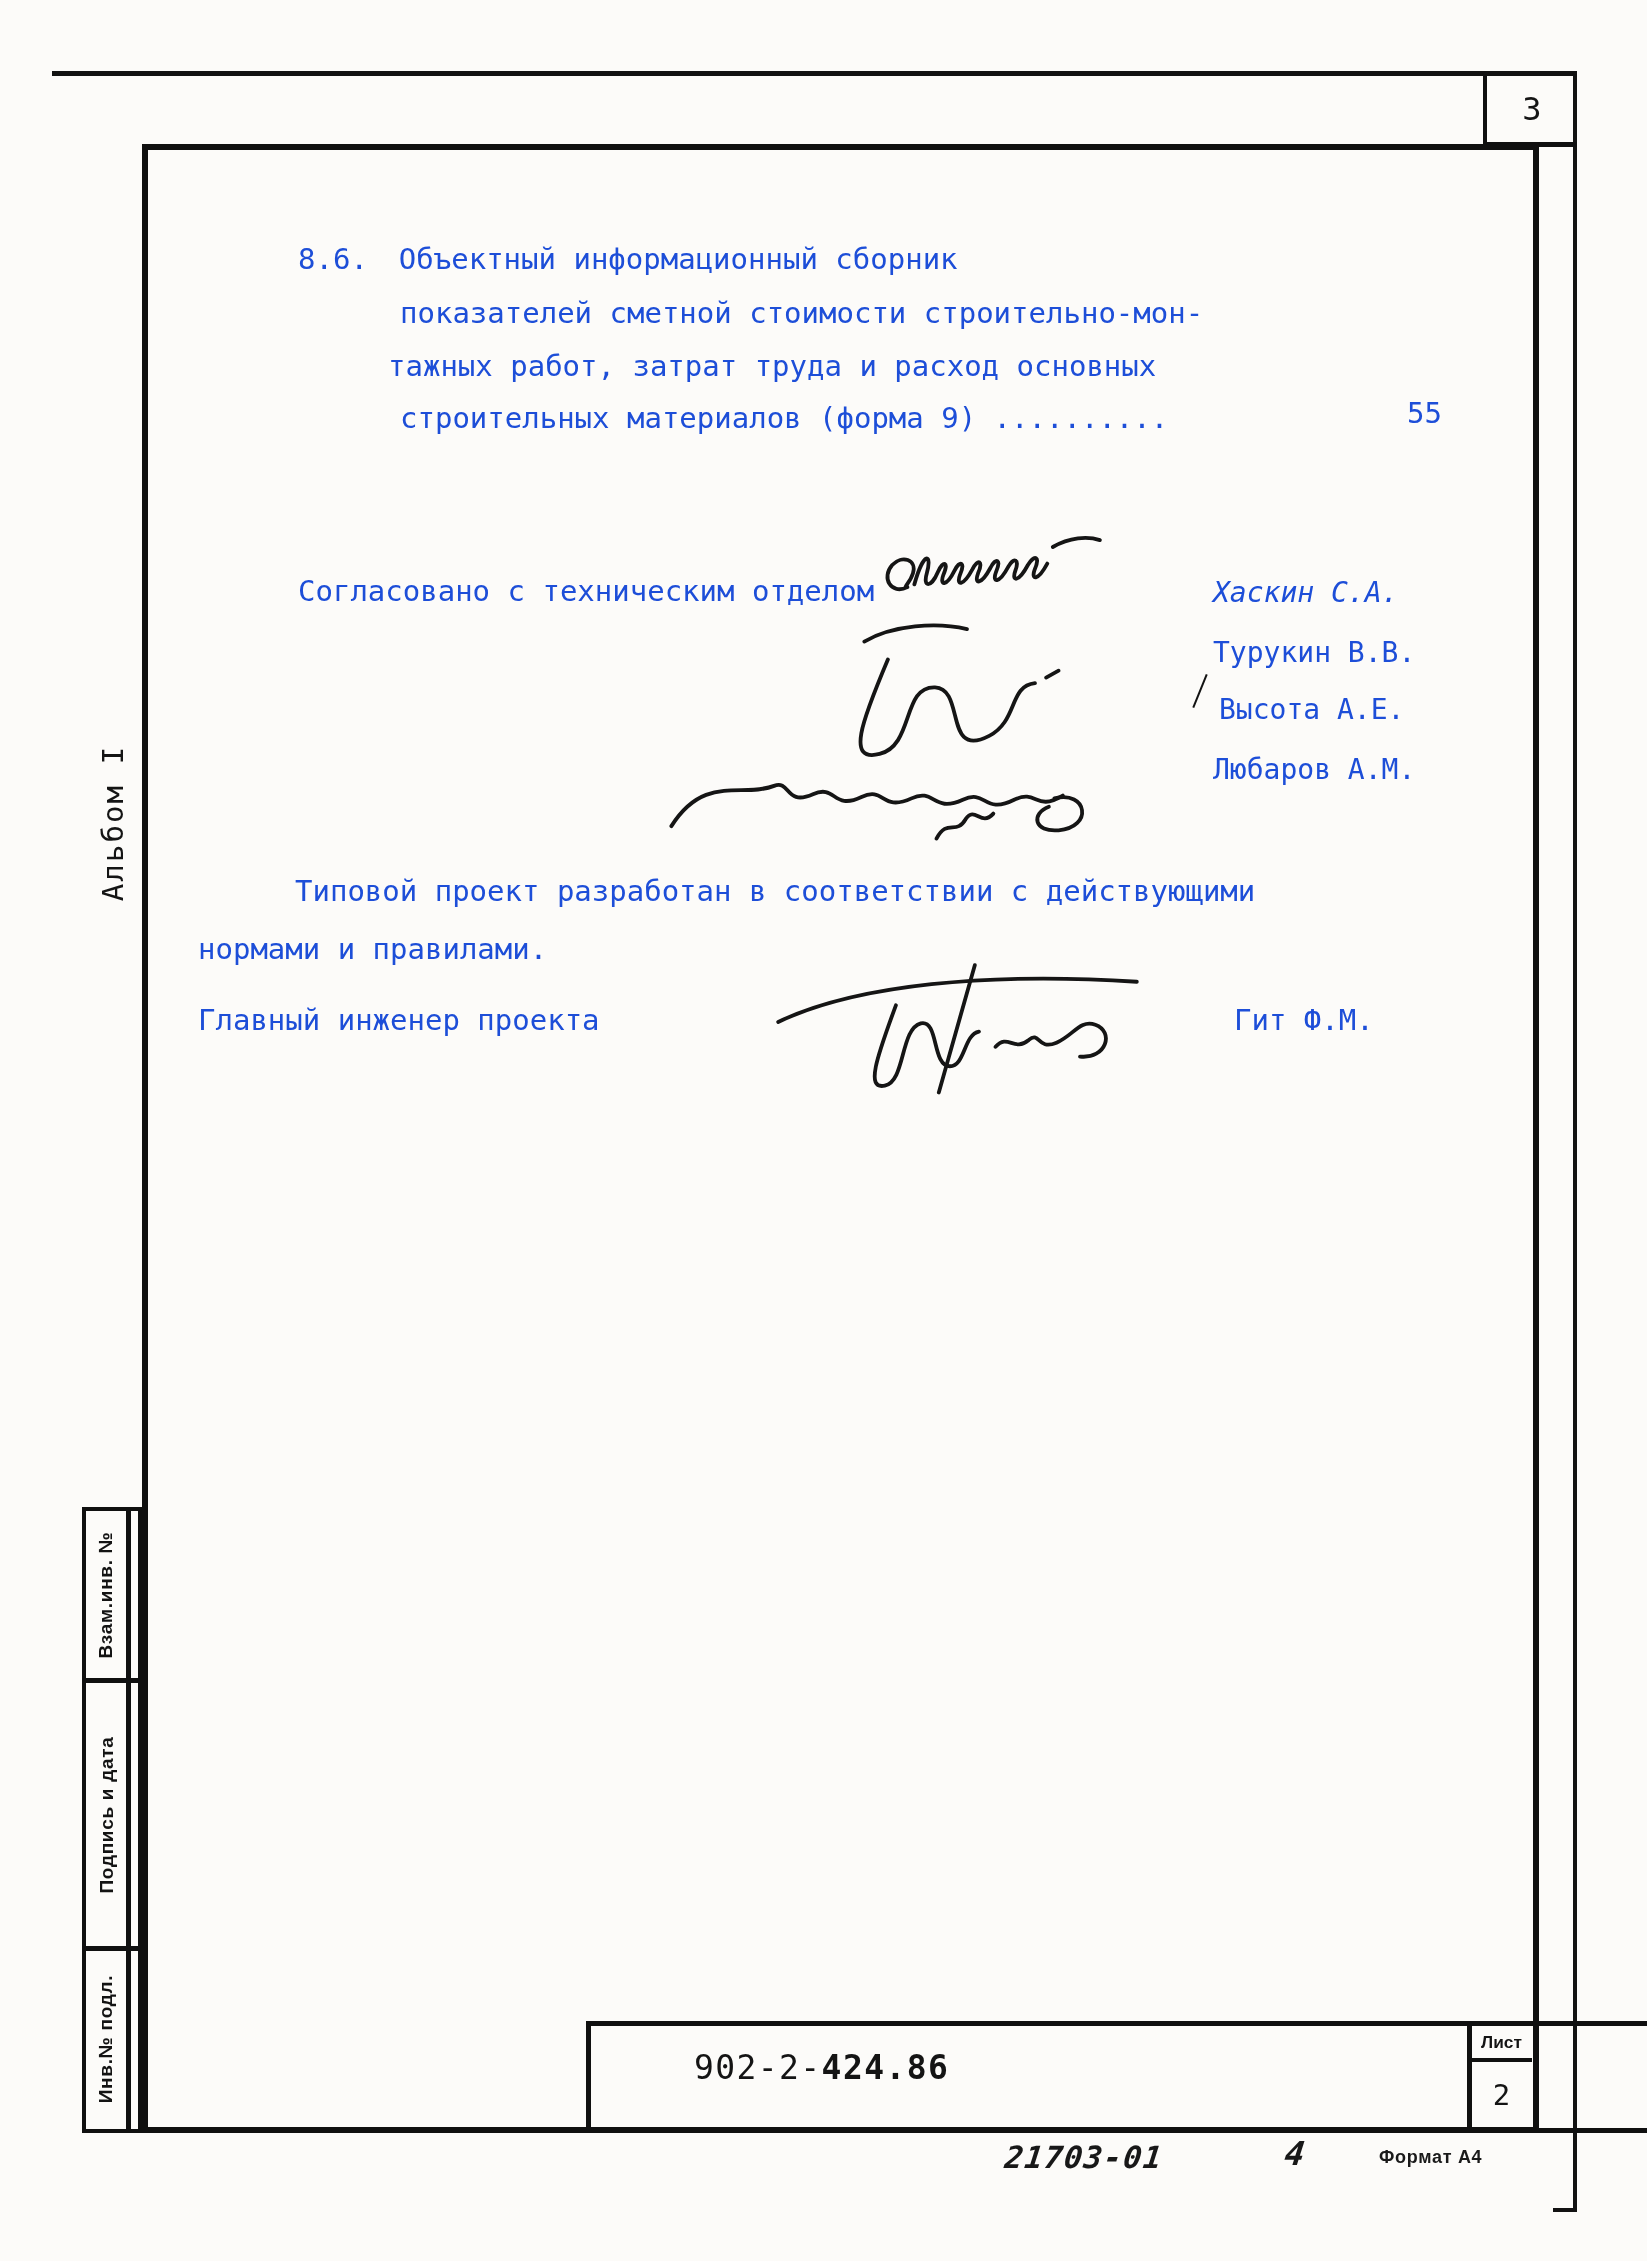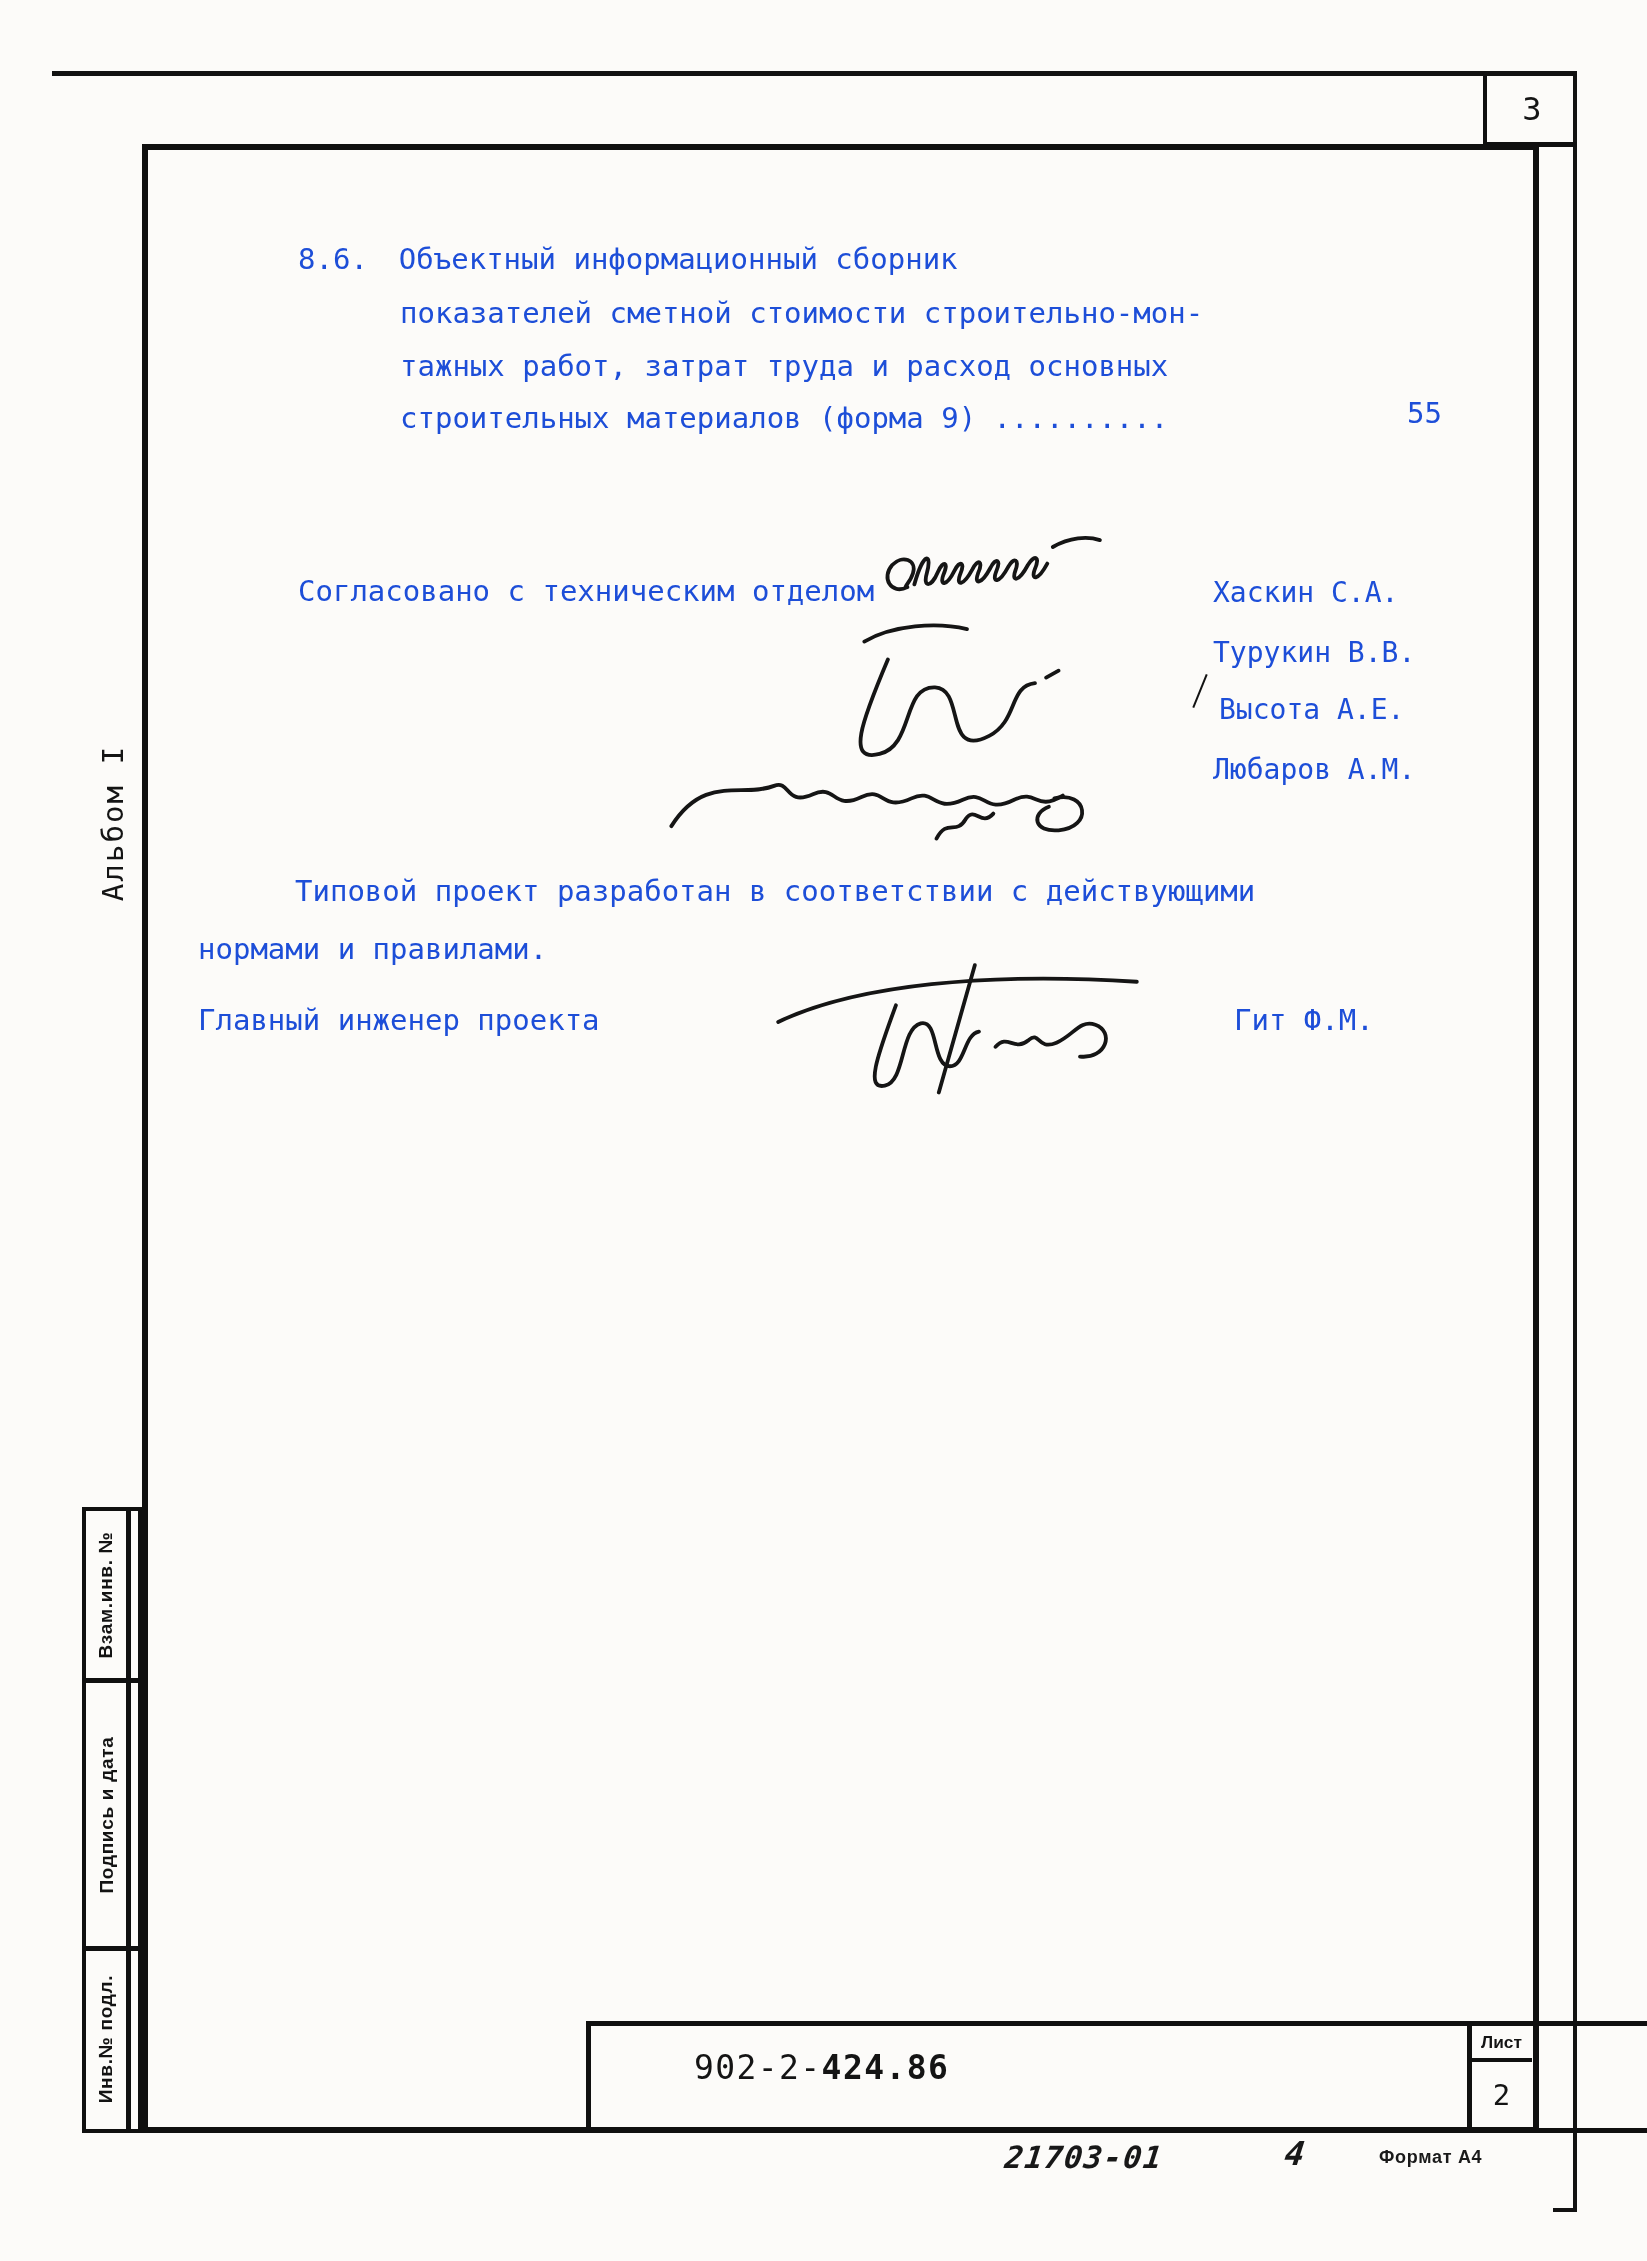--- a/index.html
+++ b/index.html
@@ -65,26 +65,26 @@
 
   <div class="abs album" style="left:82px;top:729px;width:62px;height:187px;">
     <span>Альбом I</span>
   </div>
 
   <div class="abs tw toc-row" style="left:298px;top:244px;">
     <span>8.6.</span>
     <span>Объектный информационный сборник</span>
   </div>
   <div class="abs tw" style="left:400px;top:298px;">показателей сметной стоимости строительно-мон-</div>
-  <div class="abs tw" style="left:400px;top:351px;">тажных работ, затрат труда и расход основных</div>
+  <div class="abs tw" style="left:388px;top:351px;">тажных работ, затрат труда и расход основных</div>
   <div class="abs tw" style="left:400px;top:403px;">строительных материалов  (форма 9) ..........</div>
   <div class="abs tw" style="left:1407px;top:398px;">55</div>
 
   <div class="abs tw" style="left:298px;top:576px;">Согласовано с техническим отделом</div>
-  <div class="abs tw tw-sm" style="left:1213px;top:578px;">Хаскин С.А.</div>
+  <div class="abs tw tw-sm" style="left:1213px;top:578px;font-style:italic;">Хаскин С.А.</div>
   <div class="abs tw tw-sm" style="left:1213px;top:638px;">Турукин В.В.</div>
   <div class="abs tw tw-sm" style="left:1219px;top:695px;">Высота А.Е.</div>
   <div class="abs tw tw-sm" style="left:1213px;top:755px;">Любаров А.М.</div>
 
   <svg class="sig" style="left:871px;top:529px;" width="257" height="90" viewBox="0 0 370 130">
     <path d="M52 84 C28 96 14 70 30 52 C44 37 66 44 60 64 C56 78 44 86 52 84"></path>
     <path d="M62 80 C76 30 88 36 80 64 C74 84 86 86 96 62 C104 44 112 48 104 66 C98 82 108 84 120 60 C128 44 136 48 128 66 C122 82 132 84 146 58 C154 42 162 46 154 64 C148 80 158 82 172 56 C180 40 188 44 180 62 C174 78 184 80 198 54 C206 40 214 44 208 60 C202 76 212 78 226 52 C236 36 244 40 236 58 C230 74 240 76 254 50"></path>
     <path d="M262 26 C286 12 312 10 330 16"></path>
   </svg>
 

